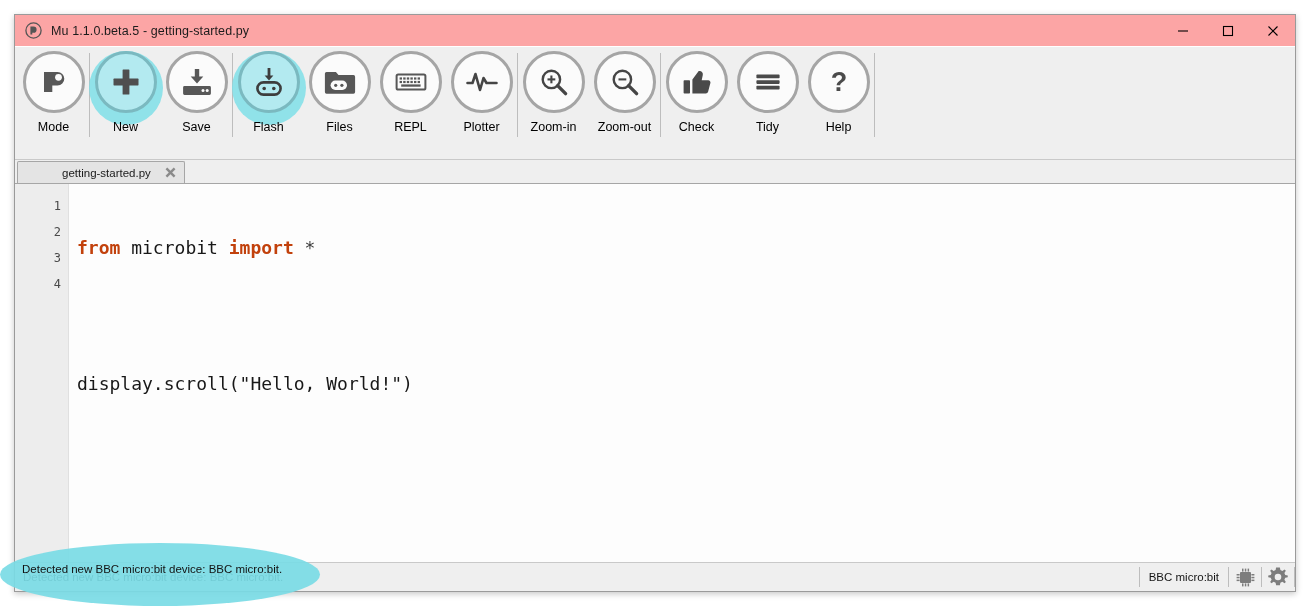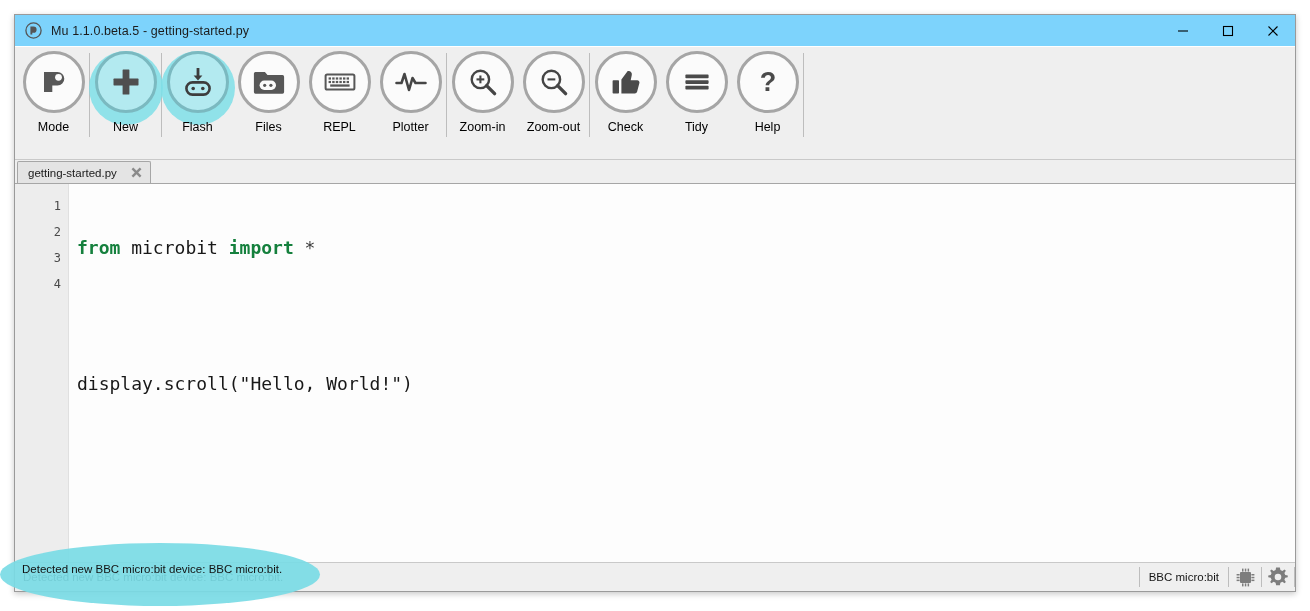--- a/index.html
+++ b/index.html
@@ -28,21 +28,21 @@
     box-sizing: border-box;
     box-shadow: 0 2px 6px rgba(0,0,0,0.22);
     display: flex;
     flex-direction: column;
   }
 
   
   .titlebar {
     height: 31px;
     min-height: 31px;
-    background: #7dd3fc;
+    background: #fca5a5;
     display: flex;
     align-items: center;
     position: relative;
     border-bottom: 1px solid #ffffff;
   }
   .app-logo {
     margin-left: 10px;
     width: 17px;
     height: 17px;
     position: relative;
@@ -157,20 +157,21 @@
     display: flex;
     align-items: center;
     padding: 0 6px 0 10px;
     margin-left: 2px;
     box-sizing: border-box;
   }
   .tab-title {
     font-size: 11.5px;
     color: #1a1a1a;
     white-space: nowrap;
+    margin-left: 34px;
   }
   .tab-close {
     margin-left: 13px;
     width: 14px;
     height: 14px;
     display: flex;
     align-items: center;
     justify-content: center;
   }
 
@@ -206,21 +207,21 @@
     padding-left: 8px;
     font-family: "DejaVu Sans Mono", monospace;
     font-size: 18px;
     color: #181818;
     white-space: pre;
   }
   .code-line {
     height: 26px;
     line-height: 26px;
   }
-  .kw { font-weight: bold; color: #15803d; }
+  .kw { font-weight: bold; color: #c2410c; }
   .op { color: #3b3b3b; }
 
   
   .statusbar {
     height: 28px;
     min-height: 28px;
     background: #efefef;
     border-top: 1px solid #c9c9c9;
     display: flex;
     align-items: center;
@@ -334,20 +335,31 @@
         <div class="tb-circle">
           <svg class="tb-icon" width="34" height="34" viewBox="0 0 34 34">
             <rect x="13.6" y="4.5" width="6.8" height="25" rx="0.6" fill="#4f4f4f"></rect>
             <rect x="4.5" y="13.6" width="25" height="6.8" rx="0.6" fill="#4f4f4f"></rect>
           </svg>
         </div>
         <span class="tb-label">New</span>
       </div>
 
 
+      <div class="tb-item">
+        <div class="tb-circle">
+          <svg class="tb-icon" width="34" height="34" viewBox="0 0 34 34">
+            <path d="M17 18.6 l-6.3 -7.2 h4.1 v-7.3 h4.4 v7.3 h4.1 z" fill="#575757"></path>
+            <path d="M4.5 21 h25 a1.4 1.4 0 0 1 1.4 1.4 v6.2 a1.4 1.4 0 0 1 -1.4 1.4 h-25 a1.4 1.4 0 0 1 -1.4 -1.4 v-6.2 a1.4 1.4 0 0 1 1.4 -1.4 z" fill="#575757"></path>
+            <circle cx="23" cy="25.6" r="1.5" fill="#fbfbfb"></circle>
+            <circle cx="27.2" cy="25.6" r="1.5" fill="#fbfbfb"></circle>
+          </svg>
+        </div>
+        <span class="tb-label">Save</span>
+      </div>
       <div class="tb-sep"></div>
 
       <div class="tb-item active">
         <div class="tb-circle">
           <svg class="tb-icon" width="34" height="34" viewBox="0 0 34 34">
             <rect x="15.6" y="3" width="2.8" height="8.6" fill="#3d3d3d"></rect>
             <path d="M17 15.4 l-4.4 -5 h8.8 z" fill="#3d3d3d"></path>
             <rect x="5.4" y="17.4" width="23.2" height="12.2" rx="6.1" fill="none" stroke="#3d3d3d" stroke-width="2.6"></rect>
             <circle cx="12.2" cy="23.5" r="1.8" fill="#3d3d3d"></circle>
             <circle cx="21.8" cy="23.5" r="1.8" fill="#3d3d3d"></circle>

